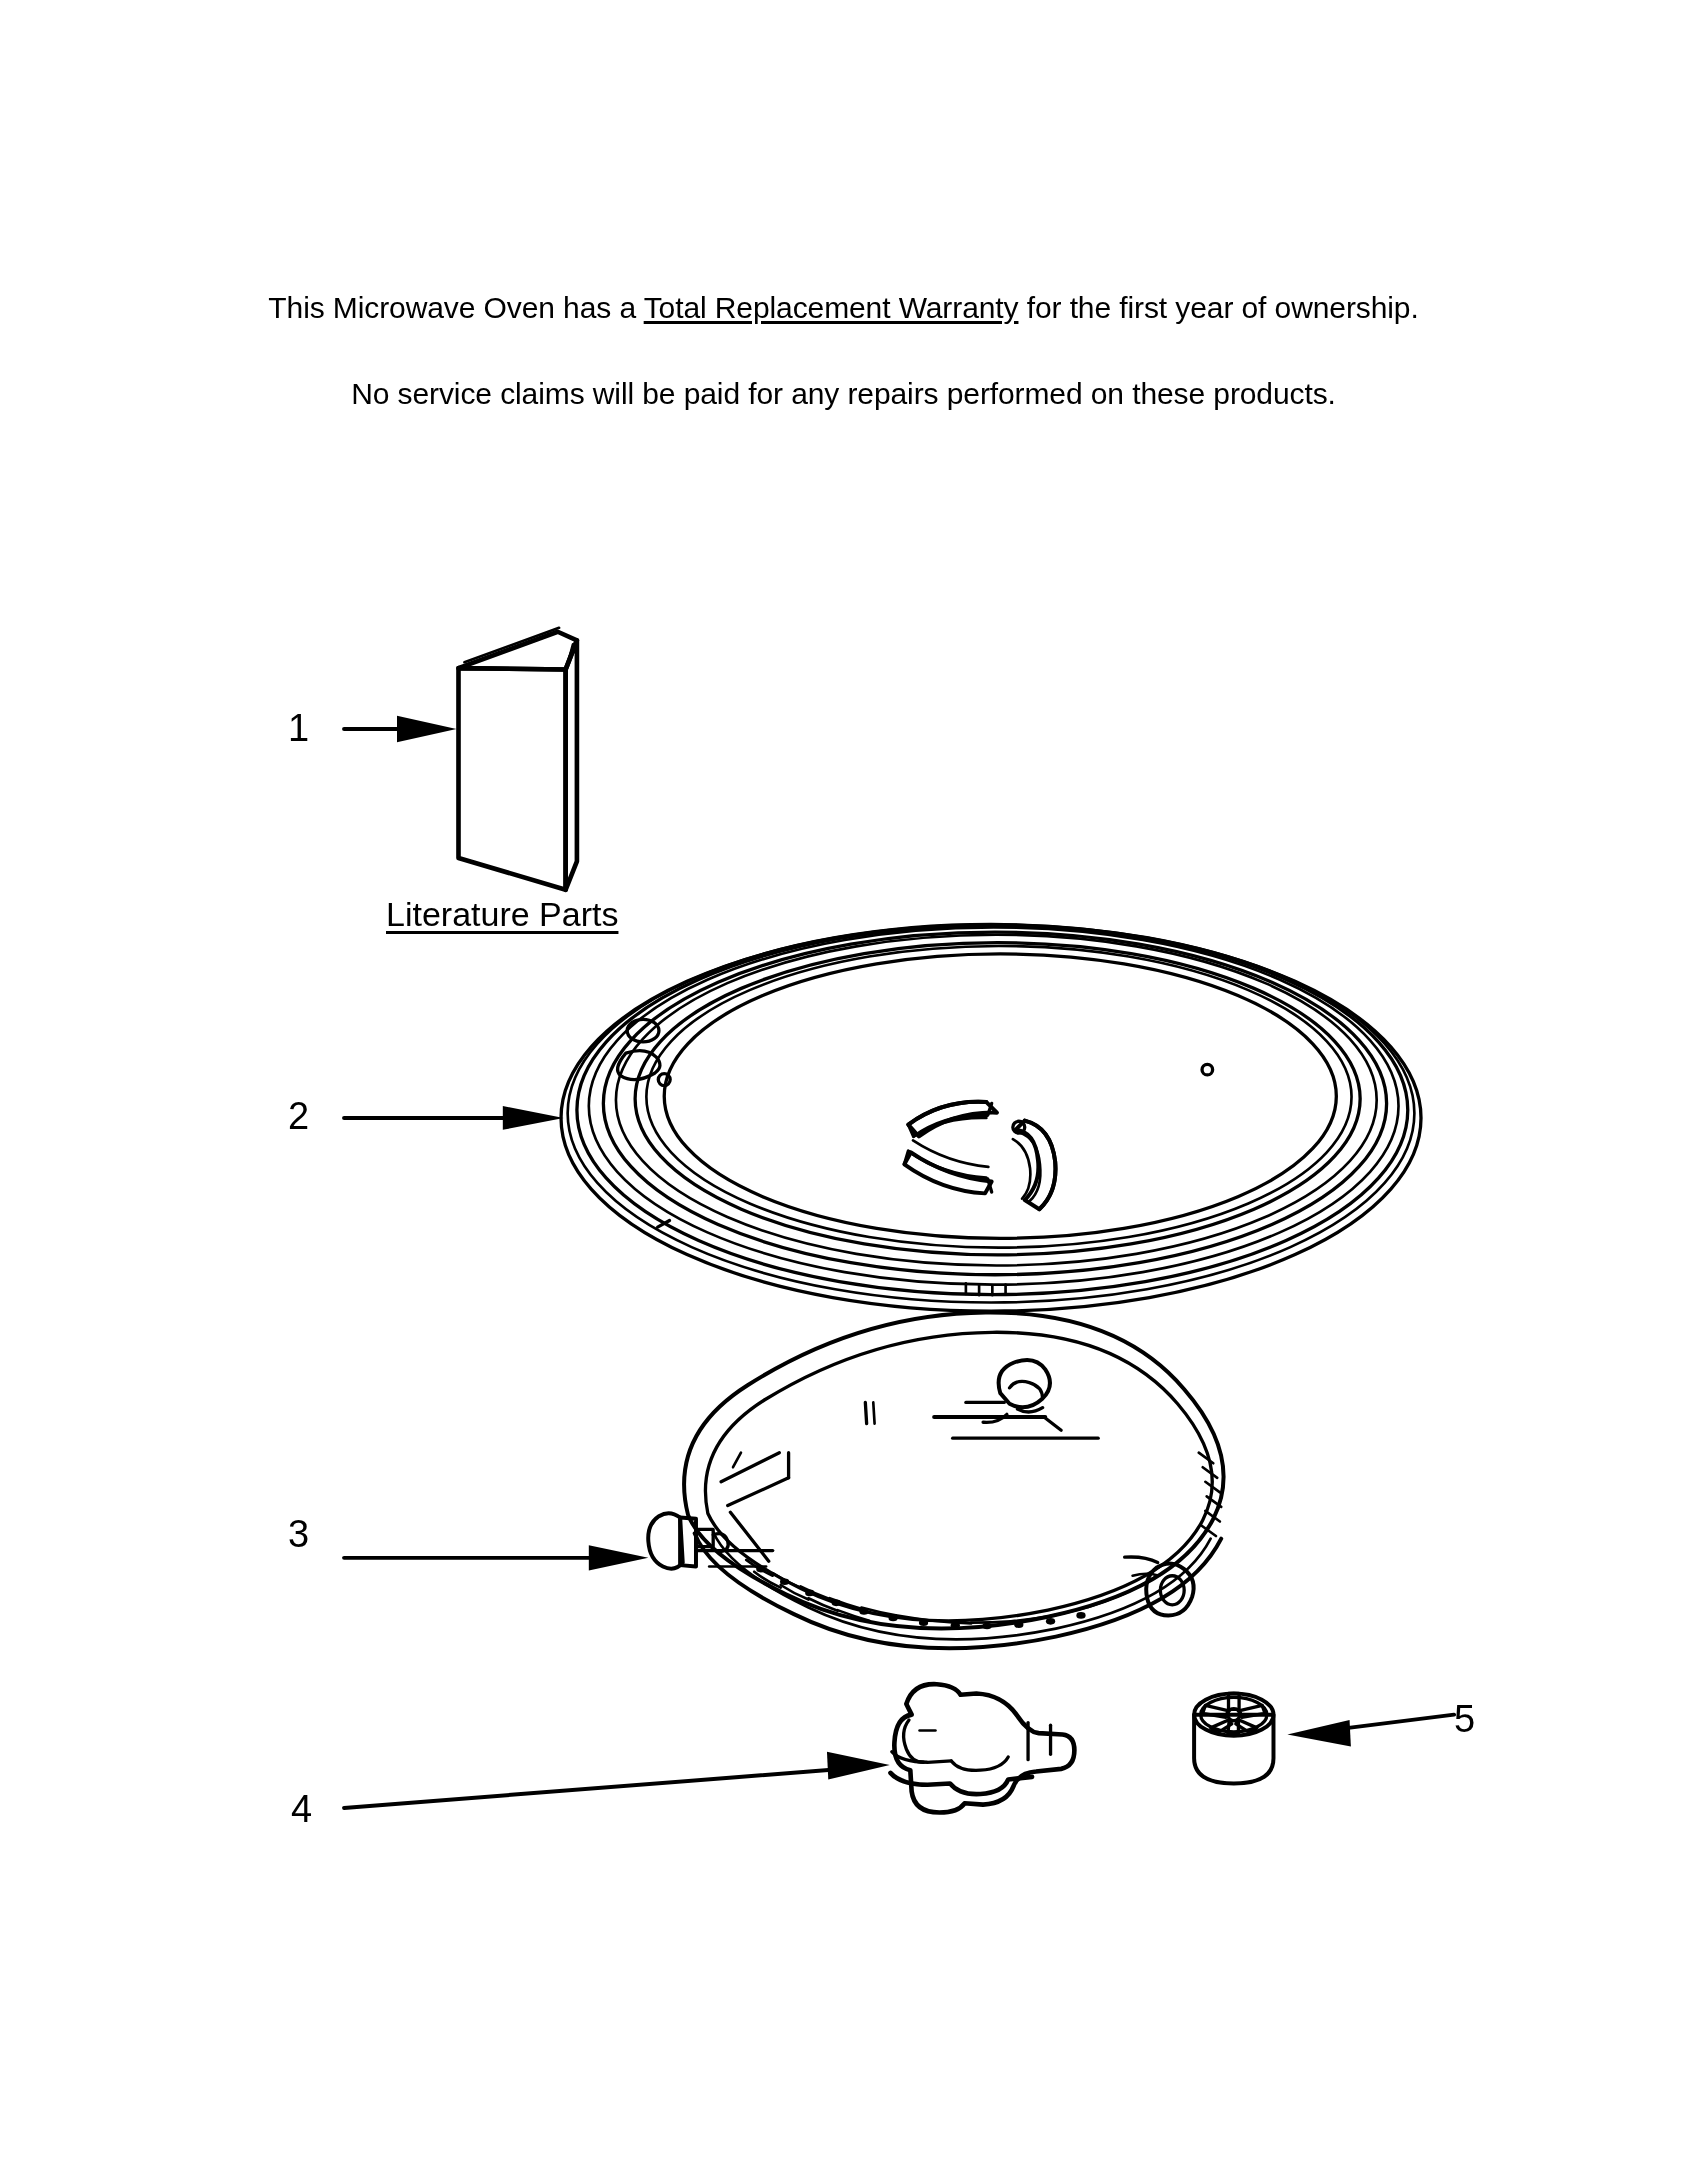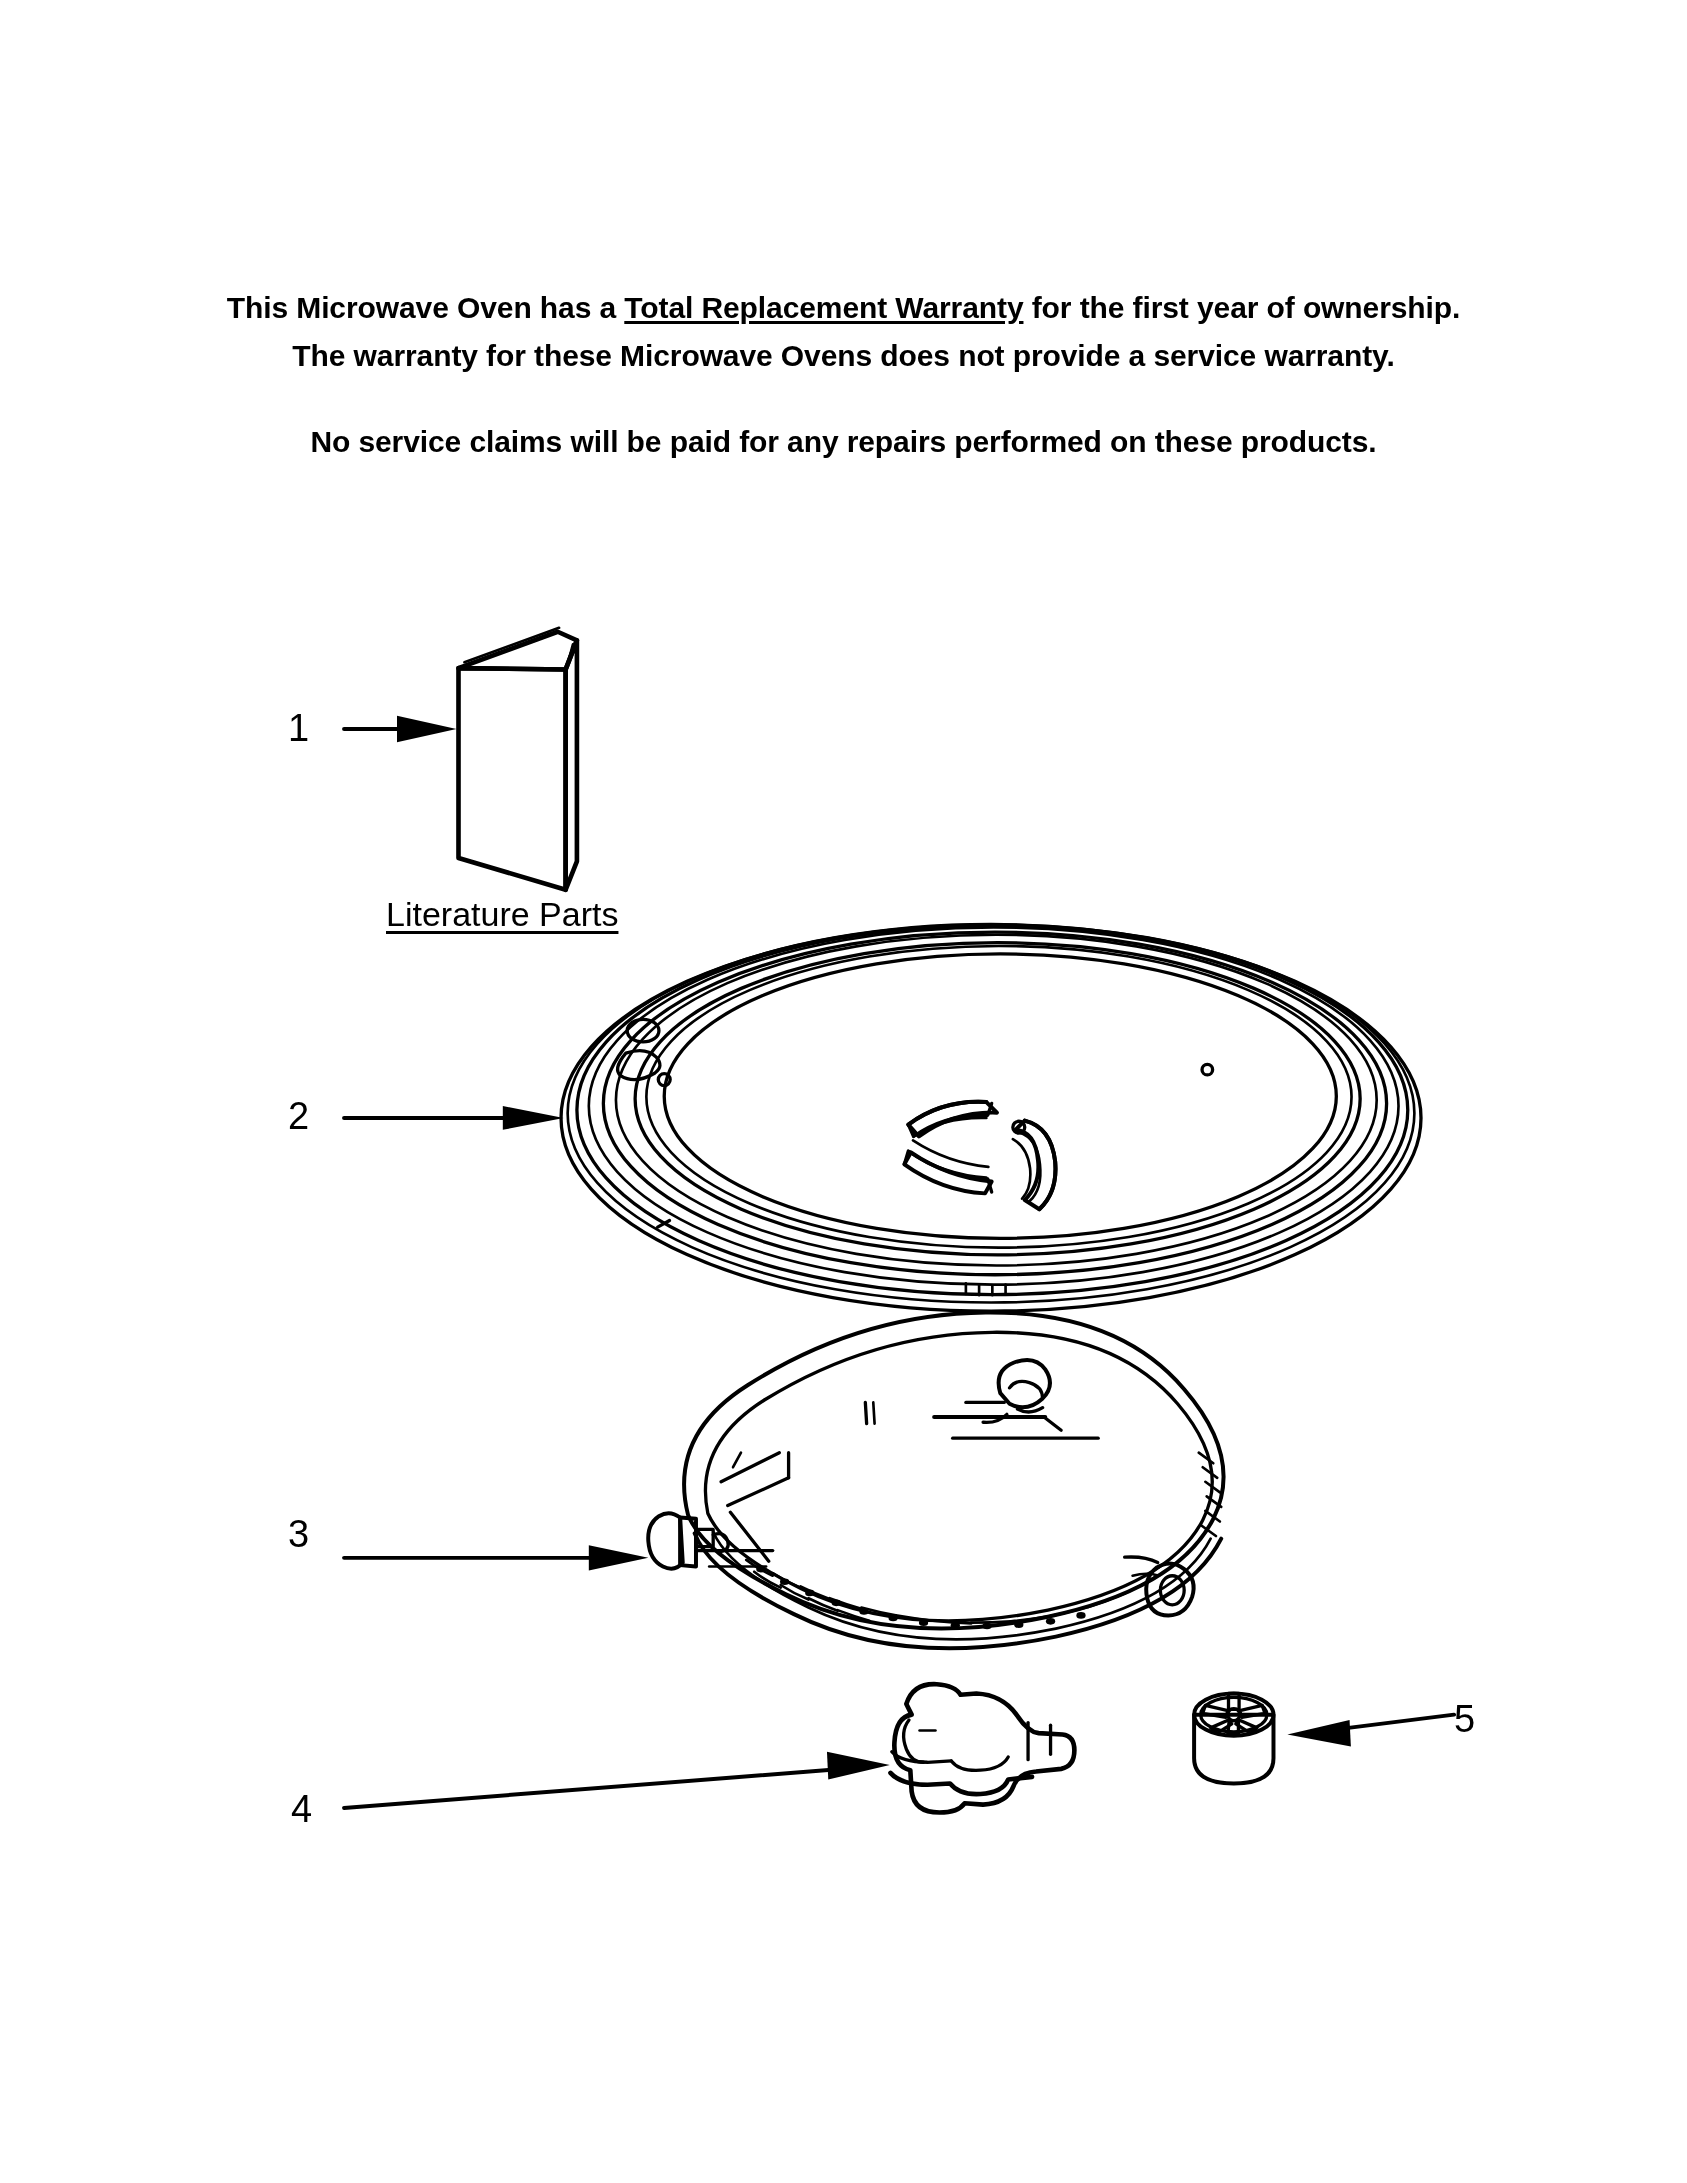--- a/index.html
+++ b/index.html
@@ -24,21 +24,20 @@
     background: #ffffff;
   }
 
   
   .notice {
     position: absolute;
     left: 0;
     top: 284px;
     width: 1687px;
     text-align: center;
-    font-weight: bold;
   }
   .notice-line {
     font-size: 30px;
     line-height: 48px;
     letter-spacing: -0.1px;
     white-space: pre;
   }
   .notice-gap {
     height: 38px;
   }
@@ -86,21 +85,20 @@
   }
 </style>
 </head>
 <body>
 
 <div id="page">
 
   <div class="notice">
     <div class="notice-line"><span>This Microwave Oven has a </span><span class="u">Total Replacement Warranty</span><span> for the first year of ownership.</span></div>
 
-    <div class="notice-line">The warranty for these Microwave Ovens does not provide a service warranty.</div>
 
 
     <div class="notice-gap"></div>
 
     <div class="notice-line">No service claims will be paid for any repairs performed on these products.</div>
   </div>
 
   <div class="diagram">
     <svg viewBox="0 0 2550 3300" xmlns="http://www.w3.org/2000/svg" fill="none" stroke="#000" stroke-linecap="round" stroke-linejoin="round">
 

